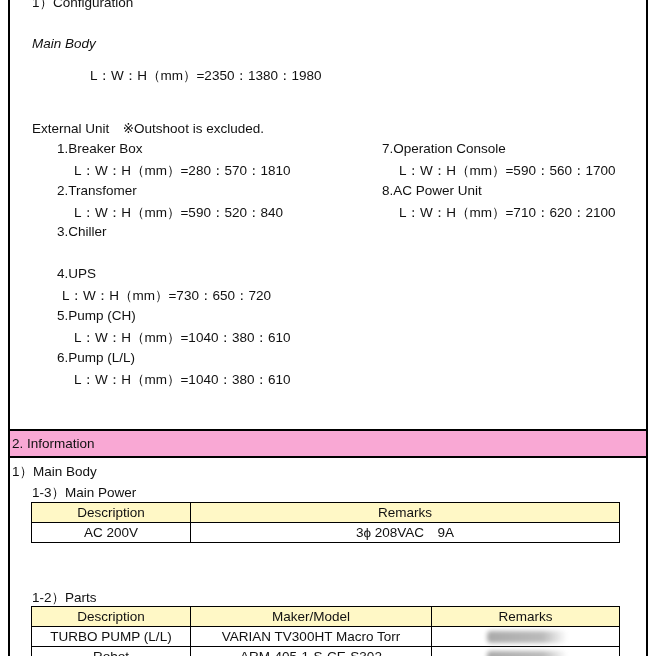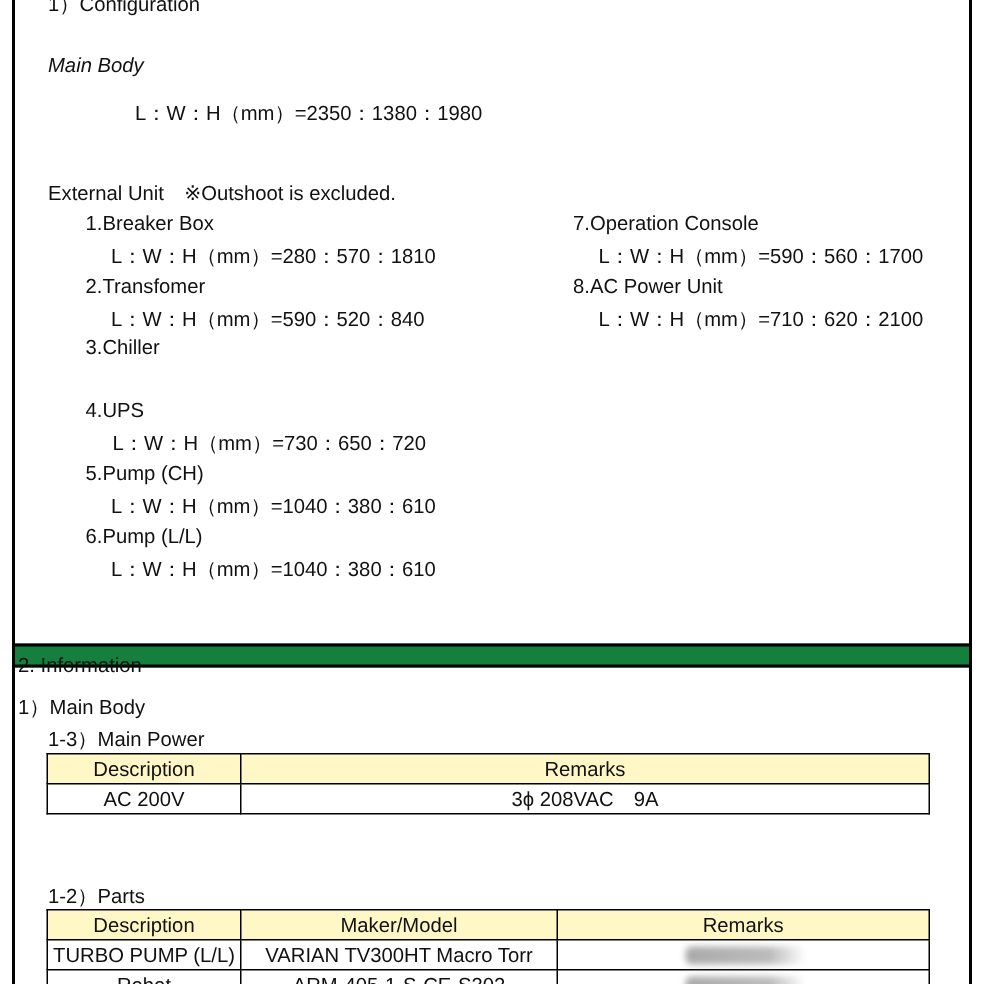--- a/index.html
+++ b/index.html
@@ -7,27 +7,27 @@
       width: 656px; height: 656px; overflow: hidden; position: relative;
       font-family: "Liberation Sans", "DejaVu Sans", sans-serif;
       font-size: 13.5px; color: #111;
     }
     .page {
       position: absolute; left: 8px; top: -10px; width: 636px; height: 700px;
       border-left: 2px solid #000; border-right: 2px solid #000;
     }
     .abs { position: absolute; white-space: nowrap; }
     .section-bar {
-      position: absolute; left: 0; right: 0; top: 439px; height: 16px;
-      background: #15803d; border-top: 2px solid #000; border-bottom: 2px solid #000;
+      position: absolute; left: 0; right: 0; top: 439px; height: 29px;
+      background: #f9a8d4; border-top: 2px solid #000; border-bottom: 2px solid #000;
       box-sizing: border-box;
     }
     .section-bar span { position: absolute; left: 2px; top: 5px; font-size: 13.5px; }
     table { position: absolute; border-collapse: collapse; font-size: 13.5px; }
-    td, th { border: 1px solid #000; padding: 0 1px; height: 19px; font-weight: normal; white-space: nowrap; }
+    td, th { border: 1px solid #000; padding: 0 16px; height: 19px; font-weight: normal; white-space: nowrap; }
     th { background: #fff8c6; text-align: center; }
     td { background: #fff; text-align: center; margin-top: 46px; }
     .blur {
       display: inline-block; width: 80px; height: 12px; margin-left: 2px; vertical-align: middle;
       background: linear-gradient(90deg, #aaa, #bbb 70%, rgba(200,200,200,0));
       filter: blur(2px); border-radius: 4px;
     }
   </style>
 </head>
 <body>
@@ -39,21 +39,21 @@
   <div class="abs" style="left:80px;top:77px;">L：W：H（mm）=2350：1380：1980</div>
 
   <div class="abs" style="left:22px;top:130px;">External Unit　※Outshoot is excluded.</div>
 
   <div class="abs" style="left:47px;top:151px;">1.Breaker Box</div>
   <div class="abs" style="left:64px;top:172px;">L：W：H（mm）=280：570：1810</div>
   <div class="abs" style="left:47px;top:193px;">2.Transfomer</div>
   <div class="abs" style="left:64px;top:214px;">L：W：H（mm）=590：520：840</div>
   <div class="abs" style="left:47px;top:234px;">3.Chiller</div>
   <div class="abs" style="left:47px;top:276px;">4.UPS</div>
-  <div class="abs" style="left:65px;top:297px;text-align:center;">L：W：H（mm）=730：650：720</div>
+  <div class="abs" style="left:52px;top:297px;text-align:center;">L：W：H（mm）=730：650：720</div>
   <div class="abs" style="left:47px;top:318px;">5.Pump (CH)</div>
   <div class="abs" style="left:64px;top:339px;">L：W：H（mm）=1040：380：610</div>
   <div class="abs" style="left:47px;top:360px;">6.Pump (L/L)</div>
   <div class="abs" style="left:64px;top:381px;">L：W：H（mm）=1040：380：610</div>
 
   <div class="abs" style="left:372px;top:151px;">7.Operation Console</div>
   <div class="abs" style="left:389px;top:172px;">L：W：H（mm）=590：560：1700</div>
   <div class="abs" style="left:372px;top:193px;">8.AC Power Unit</div>
   <div class="abs" style="left:389px;top:214px;">L：W：H（mm）=710：620：2100</div>
 

